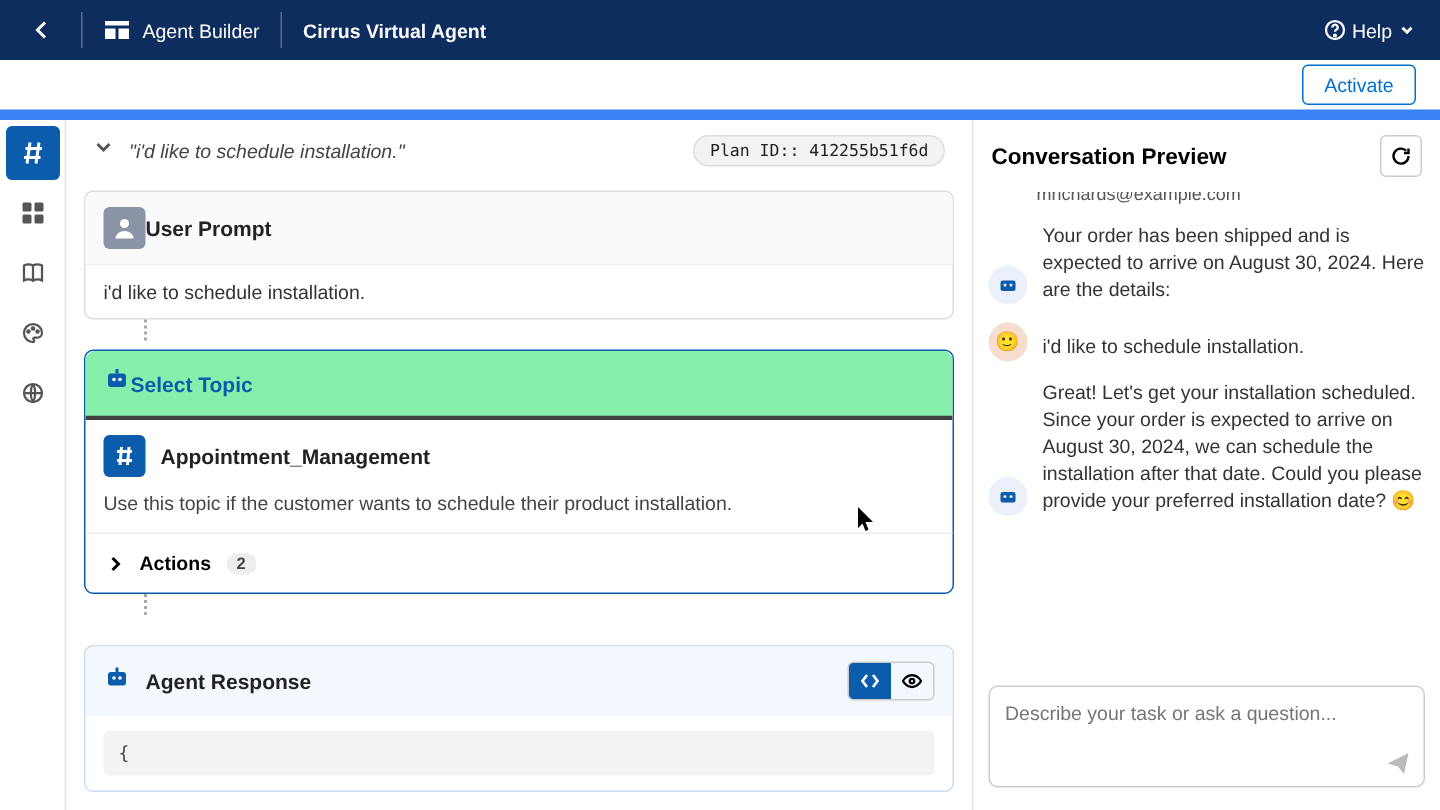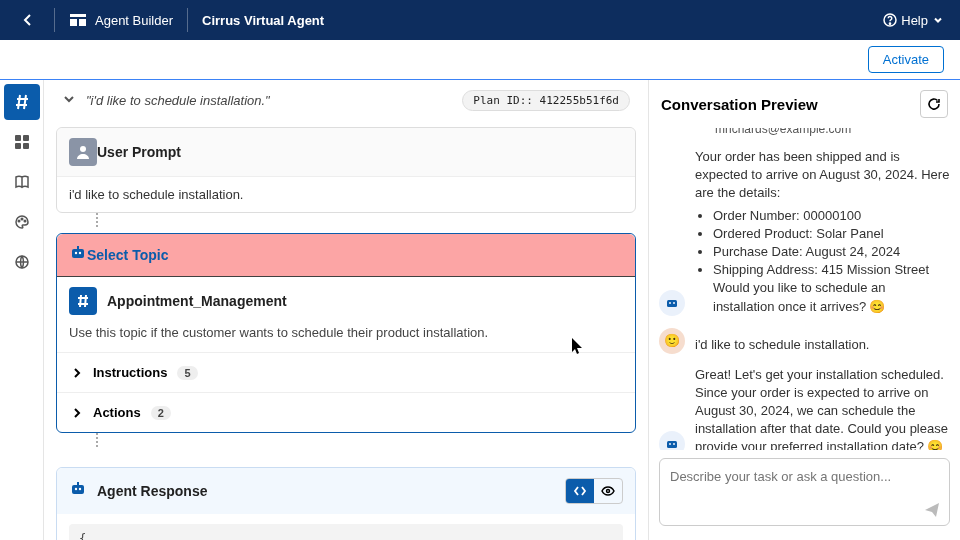--- a/index.html
+++ b/index.html
@@ -7,41 +7,41 @@
 
     
     .topbar { height: 40px; background: #0d2d5e; display: flex; align-items: center; padding: 0 16px; color: #fff; }
     .back-btn { width: 24px; height: 24px; display: flex; align-items: center; justify-content: center; cursor: pointer; border-radius: 4px; }
     .nav-sep { width: 1px; height: 24px; background: rgba(255,255,255,0.3); margin: 0 14px; }
     .nav-group { display: flex; align-items: center; gap: 8px; text-align: center; }
     .nav-label { font-size: 13px; }
     .nav-help { margin-left: auto; display: flex; align-items: center; gap: 4px; font-size: 13px; cursor: pointer; }
 
     
-    .activate-row { height: 40px; display: flex; align-items: center; justify-content: flex-end; padding: 0 16px; border-bottom: 1px solid #3b82f6; }
+    .activate-row { height: 40px; display: flex; align-items: center; justify-content: flex-end; padding: 0 16px; border-bottom: 7px solid #3b82f6; }
     .activate-btn { border: 1px solid #0070d2; color: #0070d2; background: #fff; padding: 5px 14px; border-radius: 4px; font-size: 13px; cursor: pointer; }
 
     
     .main { display: flex; height: 460px; }
     .siderail { width: 44px; background: #fff; border-right: 1px solid #e5e5e5; display: flex; flex-direction: column; align-items: center; padding-top: 4px; gap: 4px; }
     .rail-item { width: 36px; height: 36px; display: flex; align-items: center; justify-content: center; border-radius: 4px; color: #555; cursor: pointer; }
     .rail-item.active { background: #0b5cab; color: #fff; }
 
     
     .center { flex: 1; padding: 0 8px 0 8px; overflow: hidden; position: relative; }
     .flow-wrap { padding: 0 4px; height: 100%; overflow-y: auto; }
     .flow-header { display: flex; align-items: center; padding: 10px 6px 10px 6px; gap: 10px; }
     .chevron-toggle { color: #555; }
     .flow-title { font-size: 13px; color: #444; font-style: italic; flex: 1; }
     .plan-pill { background: #f3f3f3; border: 1px solid #ddd; border-radius: 12px; padding: 3px 10px; font-family: ui-monospace, Menlo, monospace; font-size: 11px; color: #222; }
 
     .card { border: 1px solid #ddd; border-radius: 6px; background: #fff; margin-top: 6px; }
     .card.selectable { border: 1px solid #0b5cab; }
     .card-head { display: flex; align-items: center; padding: 10px 12px; border-bottom: 1px solid #eee; background: #fafafa; border-radius: 6px 6px 0 0; }
-    .card-head.select { background: #fca5a5; border-bottom: 1px solid #404040; }
+    .card-head.select { background: #86efac; border-bottom: 3px solid #404040; }
     .card-title { font-weight: 600; font-size: 14px; color: #222; }
     .card-title.blue { color: #0b5cab; }
     .icon-chip { width: 28px; height: 28px; border-radius: 4px; display:flex; align-items:center; justify-content:center; color:#fff; background:#0b5cab; font-weight:bold; }
     .icon-chip.grey { background: #8a94a6; }
     .card-body { padding: 10px 12px; font-size: 13px; color: #333; }
 
     .topic-row { display:flex; align-items:center; gap:10px; padding: 10px 12px; }
     .topic-name { font-weight:600; font-size:14px; color:#222; }
     .topic-desc { padding: 0 12px 12px 12px; font-size:13px; color:#444; }
 
@@ -65,21 +65,21 @@
     .right-title { font-weight:700; font-size:15px; flex:1; }
     .refresh-btn { width:28px; height:28px; border:1px solid #ccc; border-radius:4px; display:flex; align-items:center; justify-content:center; cursor:pointer; }
 
     .conv-scroll { flex:1; overflow-y:auto; padding: 0 10px 6px 10px; font-size:13px; }
     .msg { display:flex; gap:10px; margin-bottom:12px; align-items:flex-end; }
     .avatar { width:26px; height:26px; border-radius:50%; flex-shrink:0; display:flex; align-items:center; justify-content:center; font-size:13px; }
     .avatar.bot { background:#eaf1fb; color:#0b5cab; }
     .avatar.user { background:#f6ddce; color:#9a4b17; }
     .msg-body { flex:1; color:#333; line-height:1.4; }
     .msg-body ul { padding-left:18px; margin-top:4px; }
-    .email-line { margin-top:-6px; margin-left:56px; color:#555; font-size:12px; margin-bottom:12px; }
+    .email-line { margin-top:-6px; margin-left:32px; color:#555; font-size:12px; margin-bottom:12px; }
 
     .input-row { padding:8px 10px 10px 10px; }
     .chat-input { width:100%; border:1px solid #ccc; border-radius:6px; padding:10px 34px 24px 10px; font-size:13px; color:#333; resize:none; height:68px; position:relative; }
     .chat-wrap { position:relative; }
     .send-icon { position:absolute; right:10px; bottom:8px; color:#bbb; }
 
     .cursor-arrow { position:absolute; left:528px; top:258px; pointer-events:none; }
   </style>
 </head>
 <body>
@@ -198,27 +198,20 @@
         </div>
         <div class="topic-row">
           <span class="icon-chip">
             <svg width="16" height="16" viewBox="0 0 16 16" fill="none" stroke="currentColor" stroke-width="2">
                 <path d="M3 5h10M3 11h10M6 2 5 14M11 2l-1 12"></path>
               </svg>
           </span>
           <span class="topic-name">Appointment_Management</span>
         </div>
         <div class="topic-desc">Use this topic if the customer wants to schedule their product installation.</div>
-        <div class="expander">
-          <svg width="12" height="12" viewBox="0 0 12 12" fill="none" stroke="currentColor" stroke-width="2">
-              <path d="M4 2 8 6l-4 4"></path>
-            </svg>
-          <span>Instructions</span>
-          <span class="badge-count">5</span>
-        </div>
         <div class="expander">
           <svg width="12" height="12" viewBox="0 0 12 12" fill="none" stroke="currentColor" stroke-width="2">
               <path d="M4 2 8 6l-4 4"></path>
             </svg>
           <span>Actions</span>
           <span class="badge-count">2</span>
         </div>
       </div>
 
       <div class="connector"></div>
@@ -275,26 +268,20 @@
       <div class="msg">
         <div class="avatar bot">
           <svg width="14" height="14" viewBox="0 0 14 14" fill="currentColor">
               <rect x="2" y="4" width="10" height="7" rx="1.5"></rect>
               <circle cx="5" cy="7" r="1" fill="#eaf1fb"></circle>
               <circle cx="9" cy="7" r="1" fill="#eaf1fb"></circle>
             </svg>
         </div>
         <div class="msg-body">
           <span>Your order has been shipped and is expected to arrive on August 30, 2024. Here are the details:</span>
-          <ul>
-            <li>Order Number: 00000100</li>
-            <li>Ordered Product: Solar Panel</li>
-            <li>Purchase Date: August 24, 2024</li>
-            <li>Shipping Address: 415 Mission Street Would you like to schedule an installation once it arrives? 😊</li>
-          </ul>
         </div>
       </div>
 
       <div class="msg">
         <div class="avatar user">🙂</div>
         <div class="msg-body">i'd like to schedule installation.</div>
       </div>
 
       <div class="msg">
         <div class="avatar bot">

